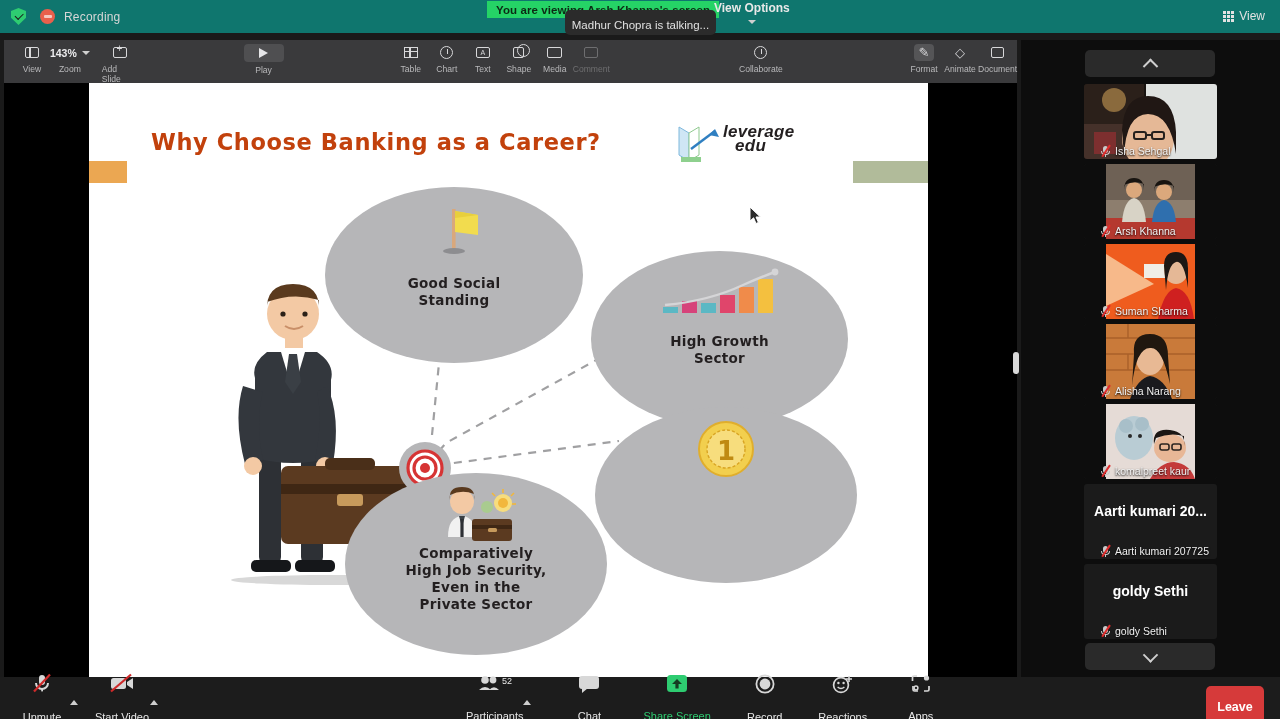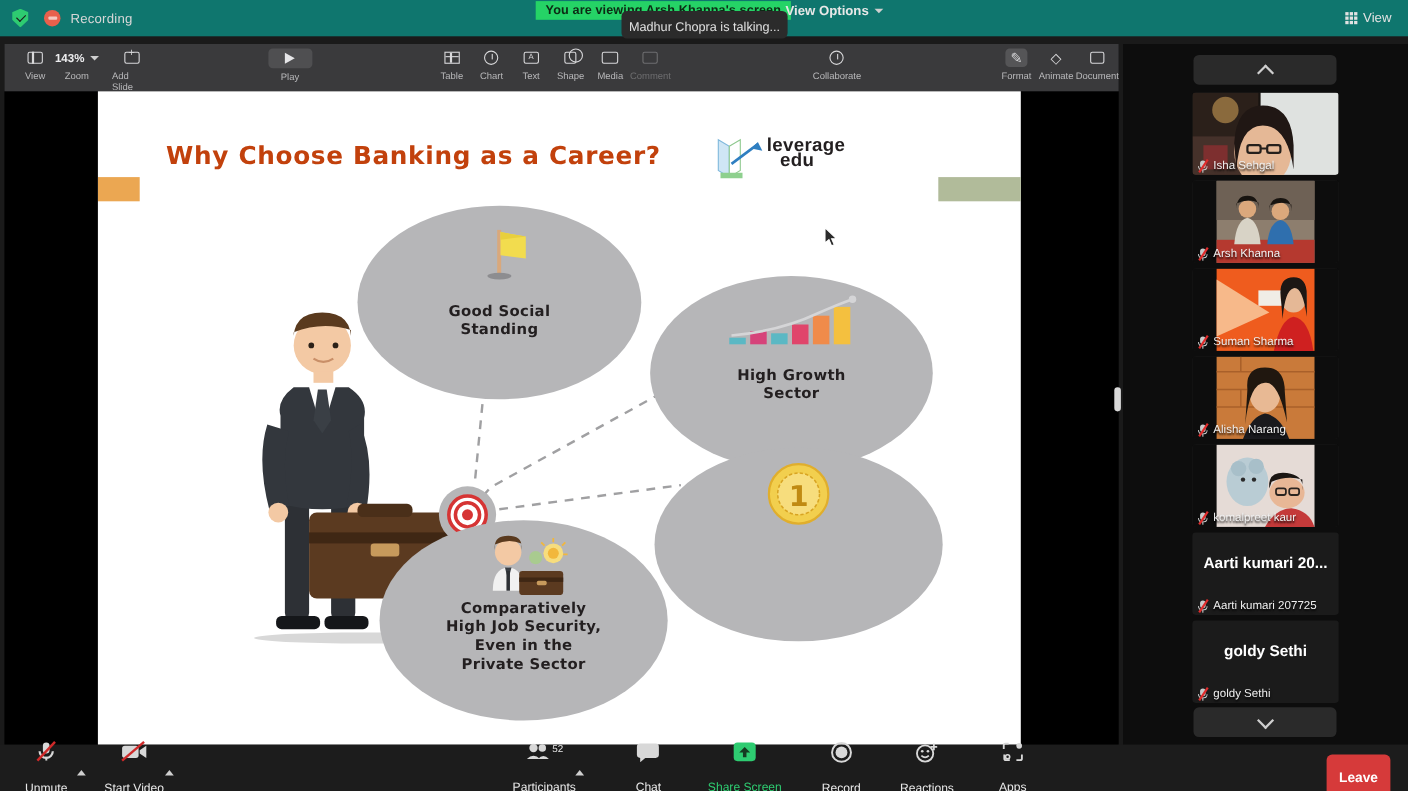--- a/index.html
+++ b/index.html
@@ -37,21 +37,21 @@
   .rec-label { margin-left: 9px; color: #d7d7d7; font-size: 12px; letter-spacing: .2px; }
 
   .view-banner {
     position: absolute; left: 487px; top: 1px; height: 17px;
     background: #25d366; color: #0c2a14; font-size: 11.5px; font-weight: bold;
     display: flex; align-items: center; padding: 0 9px; letter-spacing: .1px;
   }
   .view-options {
     position: absolute; left: 708px; top: 1px; height: 17px;
     color: #e8e8e8; font-size: 12px; font-weight: bold;
-    display: flex; align-items: center; gap: 5px; padding: 0 6px;
+    display: flex; align-items: center; gap: 5px; padding: 0 6px; flex-direction: column;
   }
   .caret-dn { width: 0; height: 0; border-left: 4px solid transparent;
     border-right: 4px solid transparent; border-top: 4px solid #cfcfcf; }
 
   .talking-pill {
     position: absolute; left: 565px; top: 10px; width: 151px; height: 25px;
     background: #2b2b2b; border-radius: 5px; color: #e0e0e0;
     font-size: 11.5px; display: flex; align-items: center; justify-content: center;
     overflow: hidden;
   }
@@ -109,21 +109,21 @@
     border-top: 5.5px solid transparent; border-bottom: 5.5px solid transparent; }
 
   .slide {
     position: absolute; left: 89px; top: 83px; width: 839px; height: 594px;
     background: #fff; overflow: hidden;
   }
   .slide-title {
     position: absolute; left: 62px; top: 46px; font-size: 22.5px; font-weight: bold;
     color: #c2410c; letter-spacing: .6px; font-family: "DejaVu Sans", sans-serif;
   }
-  .logo-wrap { position: absolute; left: 560px; top: 40px; width: 165px; height: 45px; }
+  .logo-wrap { position: absolute; left: 586px; top: 40px; width: 165px; height: 45px; font-style: italic; }
   .logo-text { position: absolute; left: 48px; top: 2px; font-size: 17px; font-weight: bold;
     color: #231f20; line-height: 14px; letter-spacing: .3px; }
   .logo-text .l2 { display:block; margin-left: 12px; }
   .bar-orange { position: absolute; left: 0px; top: 78px; width: 38px; height: 22px; background: #eba752; }
   .bar-green { position: absolute; left: 764px; top: 78px; width: 76px; height: 22px; background: #b1bb9a; }
 
   .ell { position: absolute; border-radius: 50%; background: #b6b6b8; }
   .ell .cap {
     position: absolute; left: 0; width: 100%; text-align: center;
     font-weight: bold; color: #231f20; font-size: 13.5px; line-height: 17px;
@@ -161,21 +161,21 @@
   .chev.up { transform: rotate(45deg) translate(2px,2px); }
   .chev.dn { transform: rotate(-135deg) translate(1px,1px); }
 
   .tile {
     position: absolute; left: 63px; width: 133px; height: 75px;
     background: #1b1b1b; border-radius: 3px; overflow: hidden;
   }
   .tile .photo { position: absolute; left: 0; top: 0; width: 100%; height: 100%; }
   .tile .nameplate {
     position: absolute; left: 0; bottom: 0; height: 16px; width: 100%;
-    display: flex; align-items: center; gap: 4px; padding-left: 4px;
+    display: flex; align-items: center; gap: 4px; padding-left: 16px;
   }
   .tile .nm { color: #f0f0f0; font-size: 10.5px; text-shadow: 0 1px 2px #000; white-space: nowrap; }
   .tile.initials .big {
     position: absolute; left: 0; top: 0; width: 100%; height: 100%;
     display: flex; align-items: center; justify-content: center;
     color: #ffffff; font-size: 14px; font-weight: bold; padding-bottom: 22px;
   }
   .mic-off { width: 11px; height: 13px; position: relative; flex: 0 0 auto; }
   .mic-off .body { position: absolute; left: 3px; top: 1px; width: 4.5px; height: 7px;
     background: #c9c9c9; border-radius: 2.5px; }

